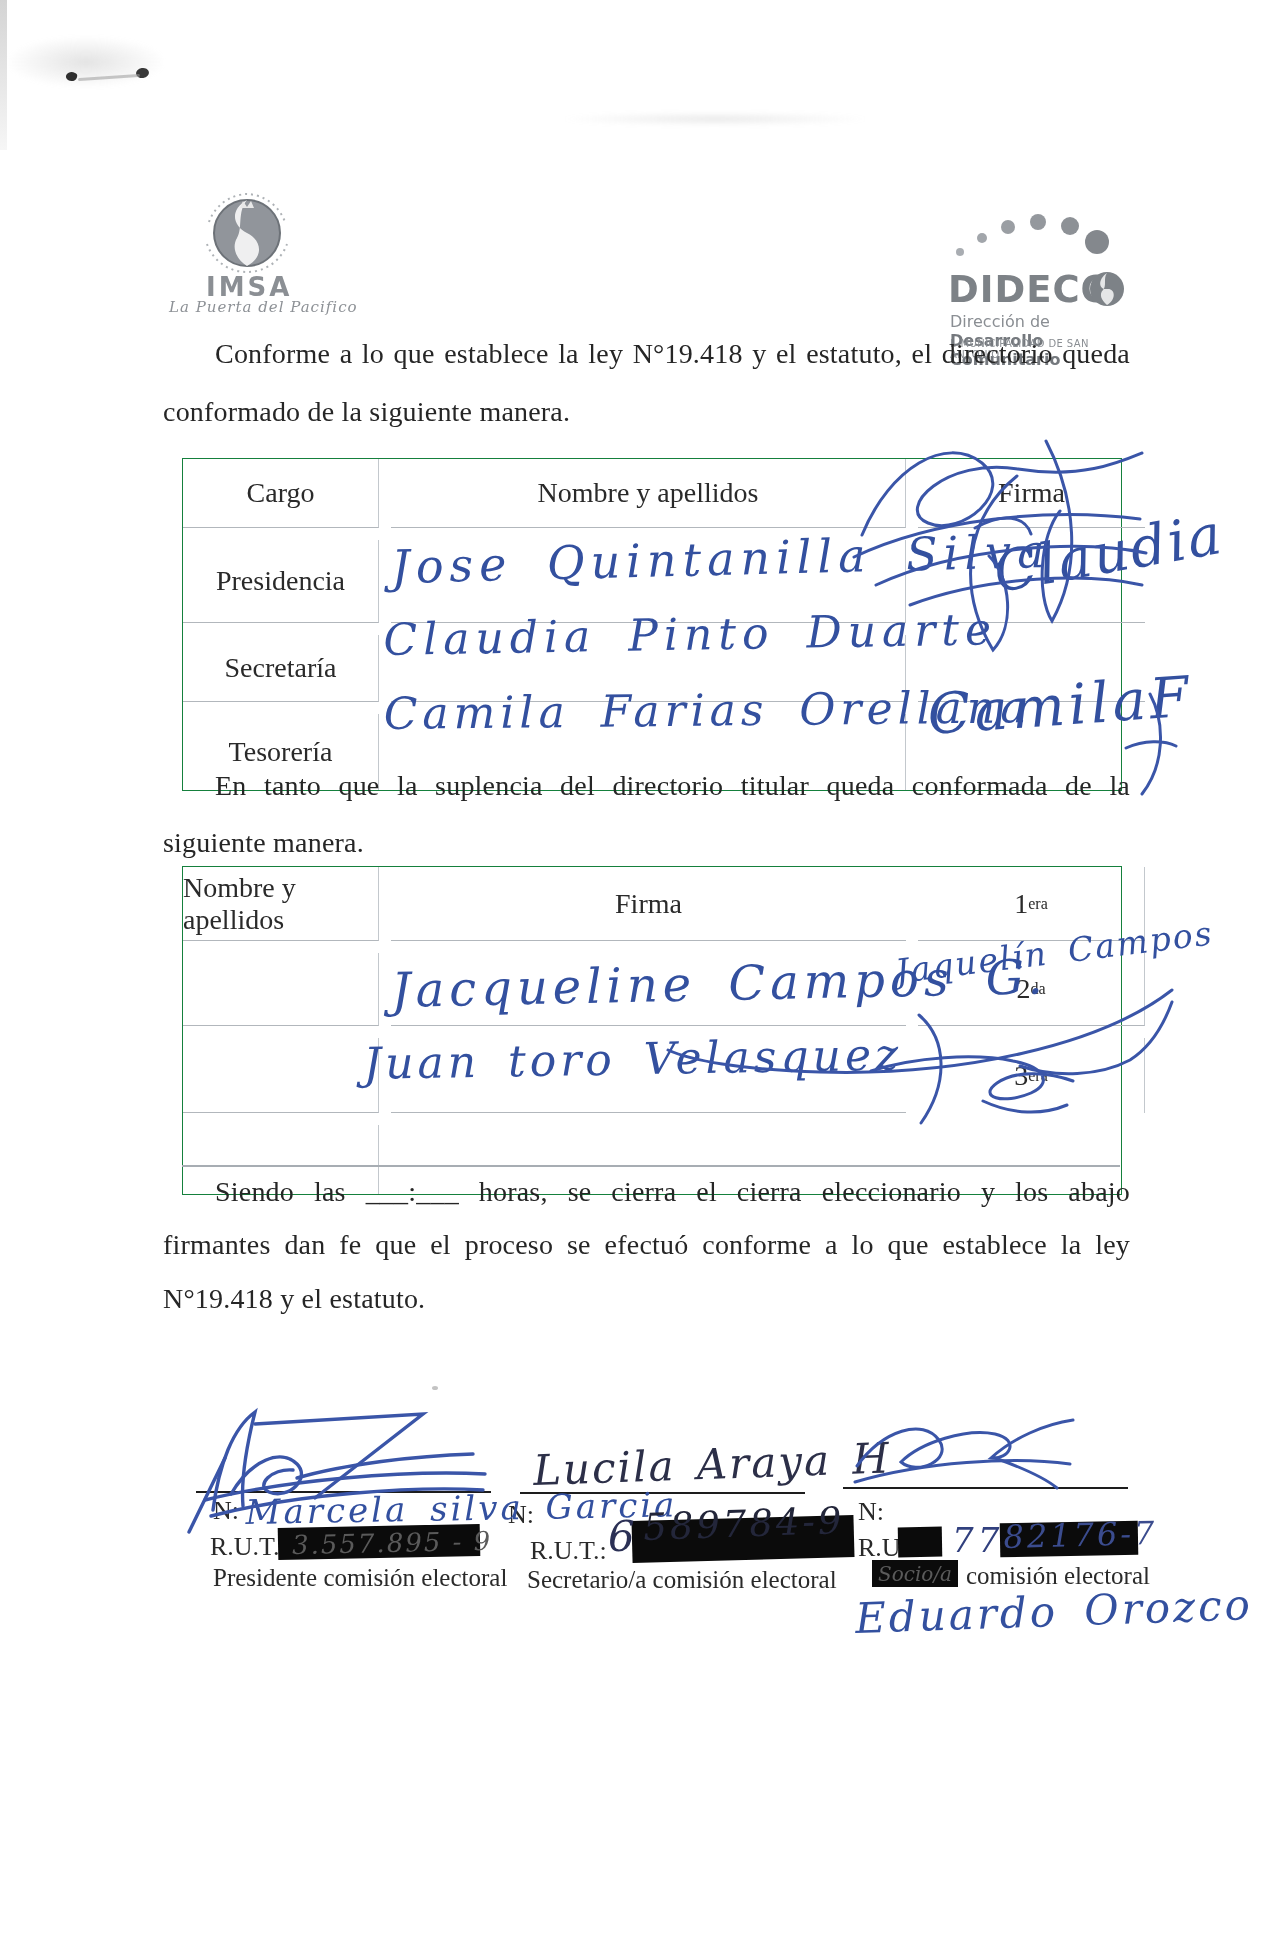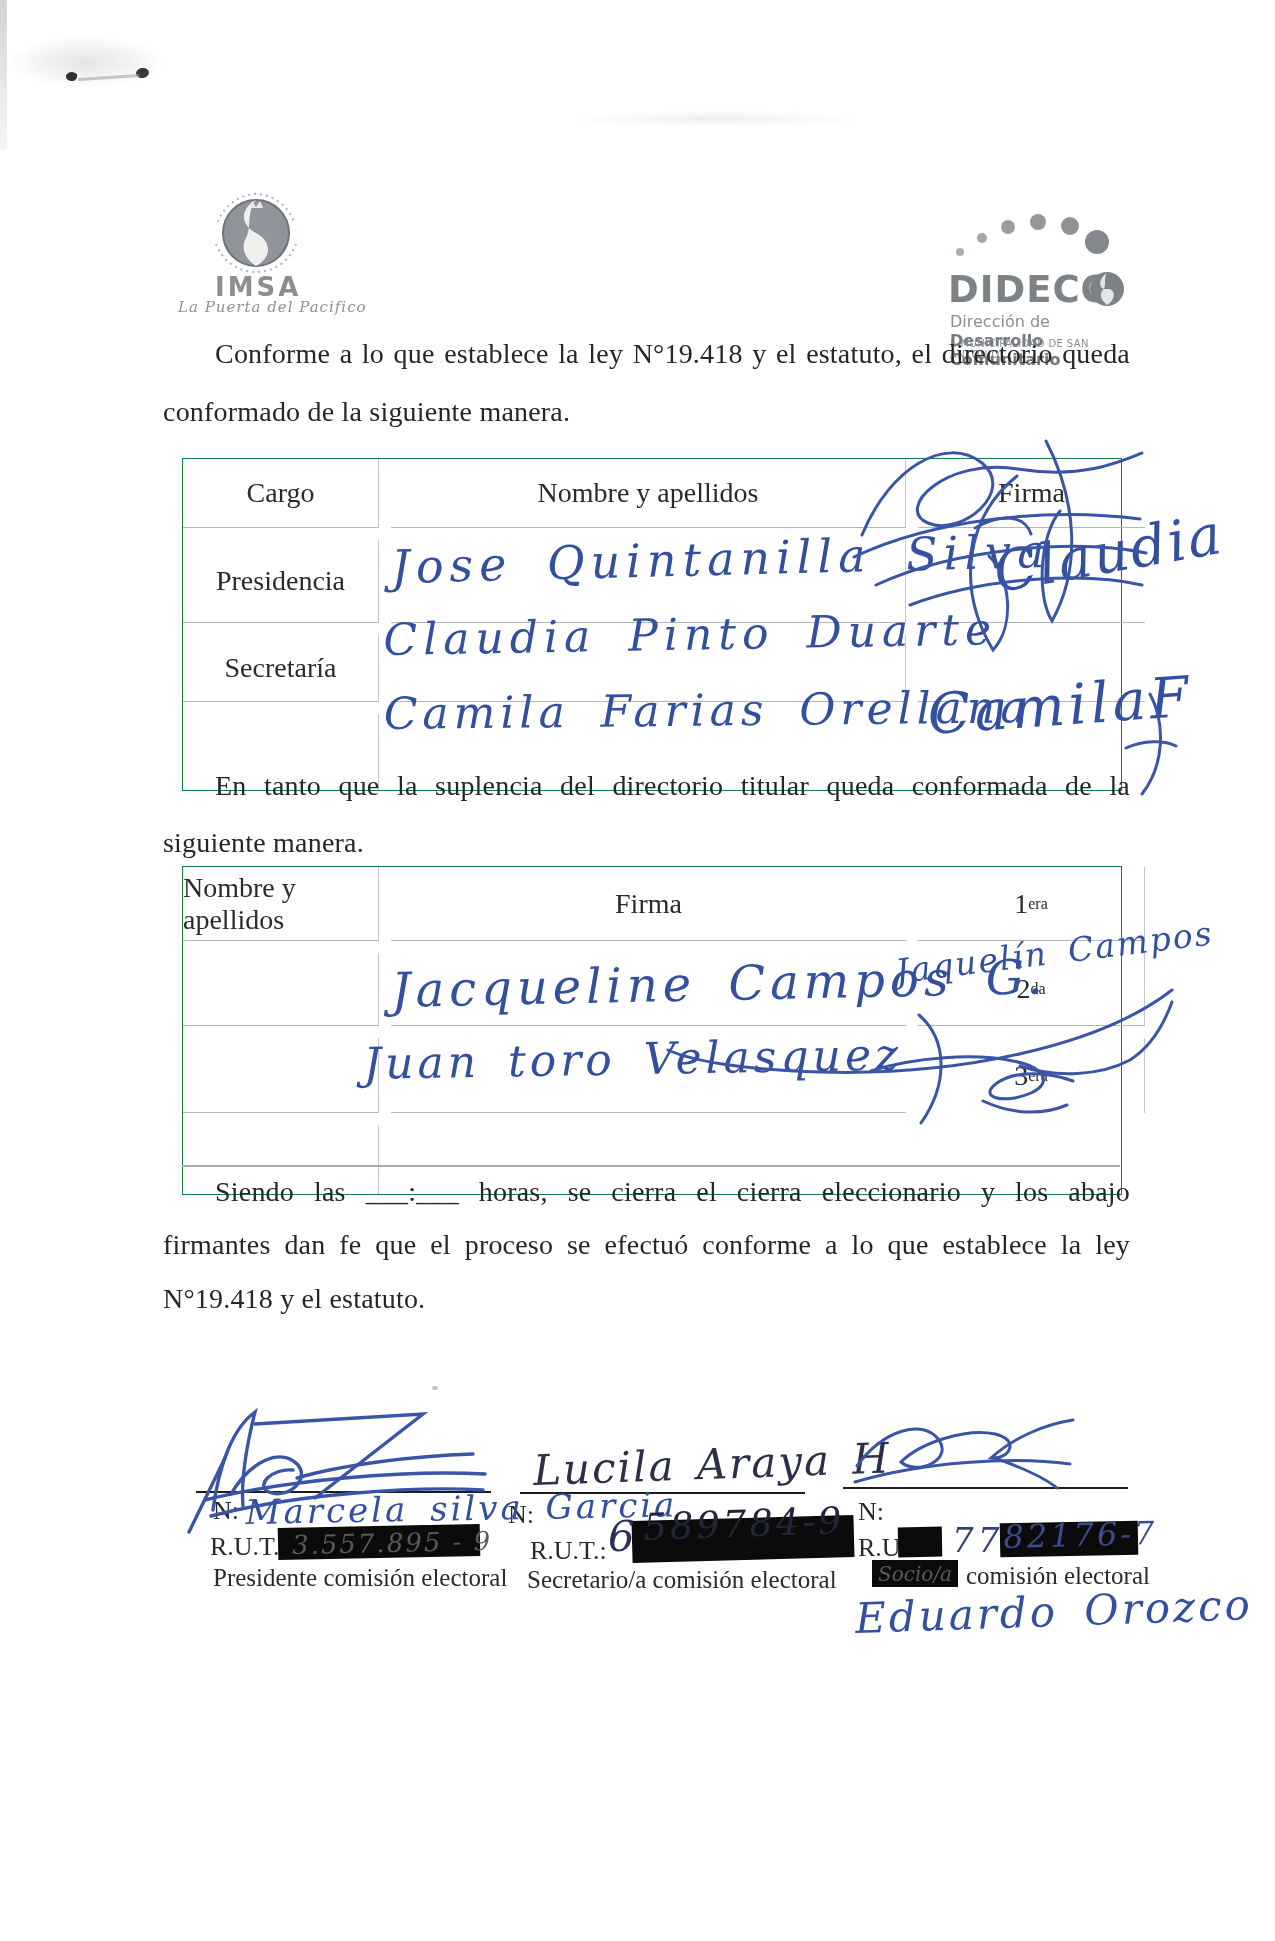--- a/index.html
+++ b/index.html
@@ -66,21 +66,21 @@
 <div class="page">
 
   <div class="artifact" style="left:0;top:0;width:7px;height:150px;background:linear-gradient(#c9c9c9,#f4f4f4);opacity:.8;"></div>
   <div class="artifact" style="left:6px;top:36px;width:160px;height:52px;background:radial-gradient(closest-side,rgba(170,170,170,.32),rgba(255,255,255,0));filter:blur(2px);"></div>
   <div class="artifact" style="left:66px;top:72px;width:11px;height:9px;background:#2f2f2f;border-radius:60% 40% 55% 45%;transform:rotate(14deg);"></div>
   <div class="artifact" style="left:136px;top:68px;width:13px;height:10px;background:#383838;border-radius:50%;transform:rotate(-9deg);"></div>
   <div class="artifact" style="left:78px;top:76px;width:62px;height:3px;background:#9a9a9a;opacity:.55;transform:rotate(-4deg);border-radius:2px;"></div>
   <div class="artifact" style="left:560px;top:112px;width:310px;height:14px;background:radial-gradient(closest-side,rgba(160,160,160,.22),rgba(255,255,255,0));filter:blur(2px);"></div>
   <div class="artifact" style="left:432px;top:1386px;width:6px;height:4px;background:#9b9b9b;opacity:.6;border-radius:50%;"></div>
 
-  <div class="abs" style="left:160px;top:190px;width:230px;height:115px;">
+  <div class="abs" style="left:151px;top:190px;width:230px;height:115px;">
     <svg class="abs" style="left:42px;top:2px;" width="108" height="82" viewBox="0 0 108 82">
       <circle cx="54" cy="41" r="33" fill="#7e838a" opacity=".85"></circle>
       <circle cx="54" cy="41" r="33" fill="none" stroke="#6d7278" stroke-width="2"></circle>
       <path d="M54 8 C36 18 40 34 54 41 C68 48 72 64 54 74 C44 68 38 56 44 46 C50 36 44 20 54 8Z" fill="#ffffff" opacity=".85"></path>
       <path d="M47 16 l3 -7 l4 6 l4 -6 l3 7 Z" fill="#e8e8e8"></path>
       <g fill="none" stroke="#9ba0a5" stroke-width="2" opacity=".8">
         <path d="M16 30 A42 42 0 0 1 54 2 A42 42 0 0 1 92 30" stroke-dasharray="2 4"></path>
         <path d="M14 52 A42 42 0 0 0 54 80 A42 42 0 0 0 94 52" stroke-dasharray="2 4"></path>
       </g>
     </svg>
@@ -119,20 +119,21 @@
     <div class="cell last-col">Firma</div>
 
     <div class="cell">Presidencia</div>
     <div class="cell"></div>
     <div class="cell last-col"></div>
 
     <div class="cell">Secretaría</div>
     <div class="cell"></div>
     <div class="cell last-col"></div>
 
+    <div class="cell last-row">Tesorería</div>
     <div class="cell last-row"></div>
     <div class="cell last-col last-row"></div>
   </div>
 
   <div class="hw" style="left:392px;top:540px;font-size:46px;letter-spacing:6px;word-spacing:14px;transform:rotate(-1.4deg);">Jose Quintanilla Silva</div>
   <div class="hw" style="left:384px;top:614px;font-size:44px;letter-spacing:6px;word-spacing:12px;transform:rotate(-1deg);">Claudia Pinto Duarte</div>
   <div class="hw" style="left:384px;top:688px;font-size:44px;letter-spacing:5px;word-spacing:12px;transform:rotate(-.6deg);">Camila Farias Orellana</div>
 
   <svg class="sig-svg" style="left:850px;top:415px;" width="300" height="215" viewBox="0 0 300 215">
     <g class="ink" stroke-width="3">

